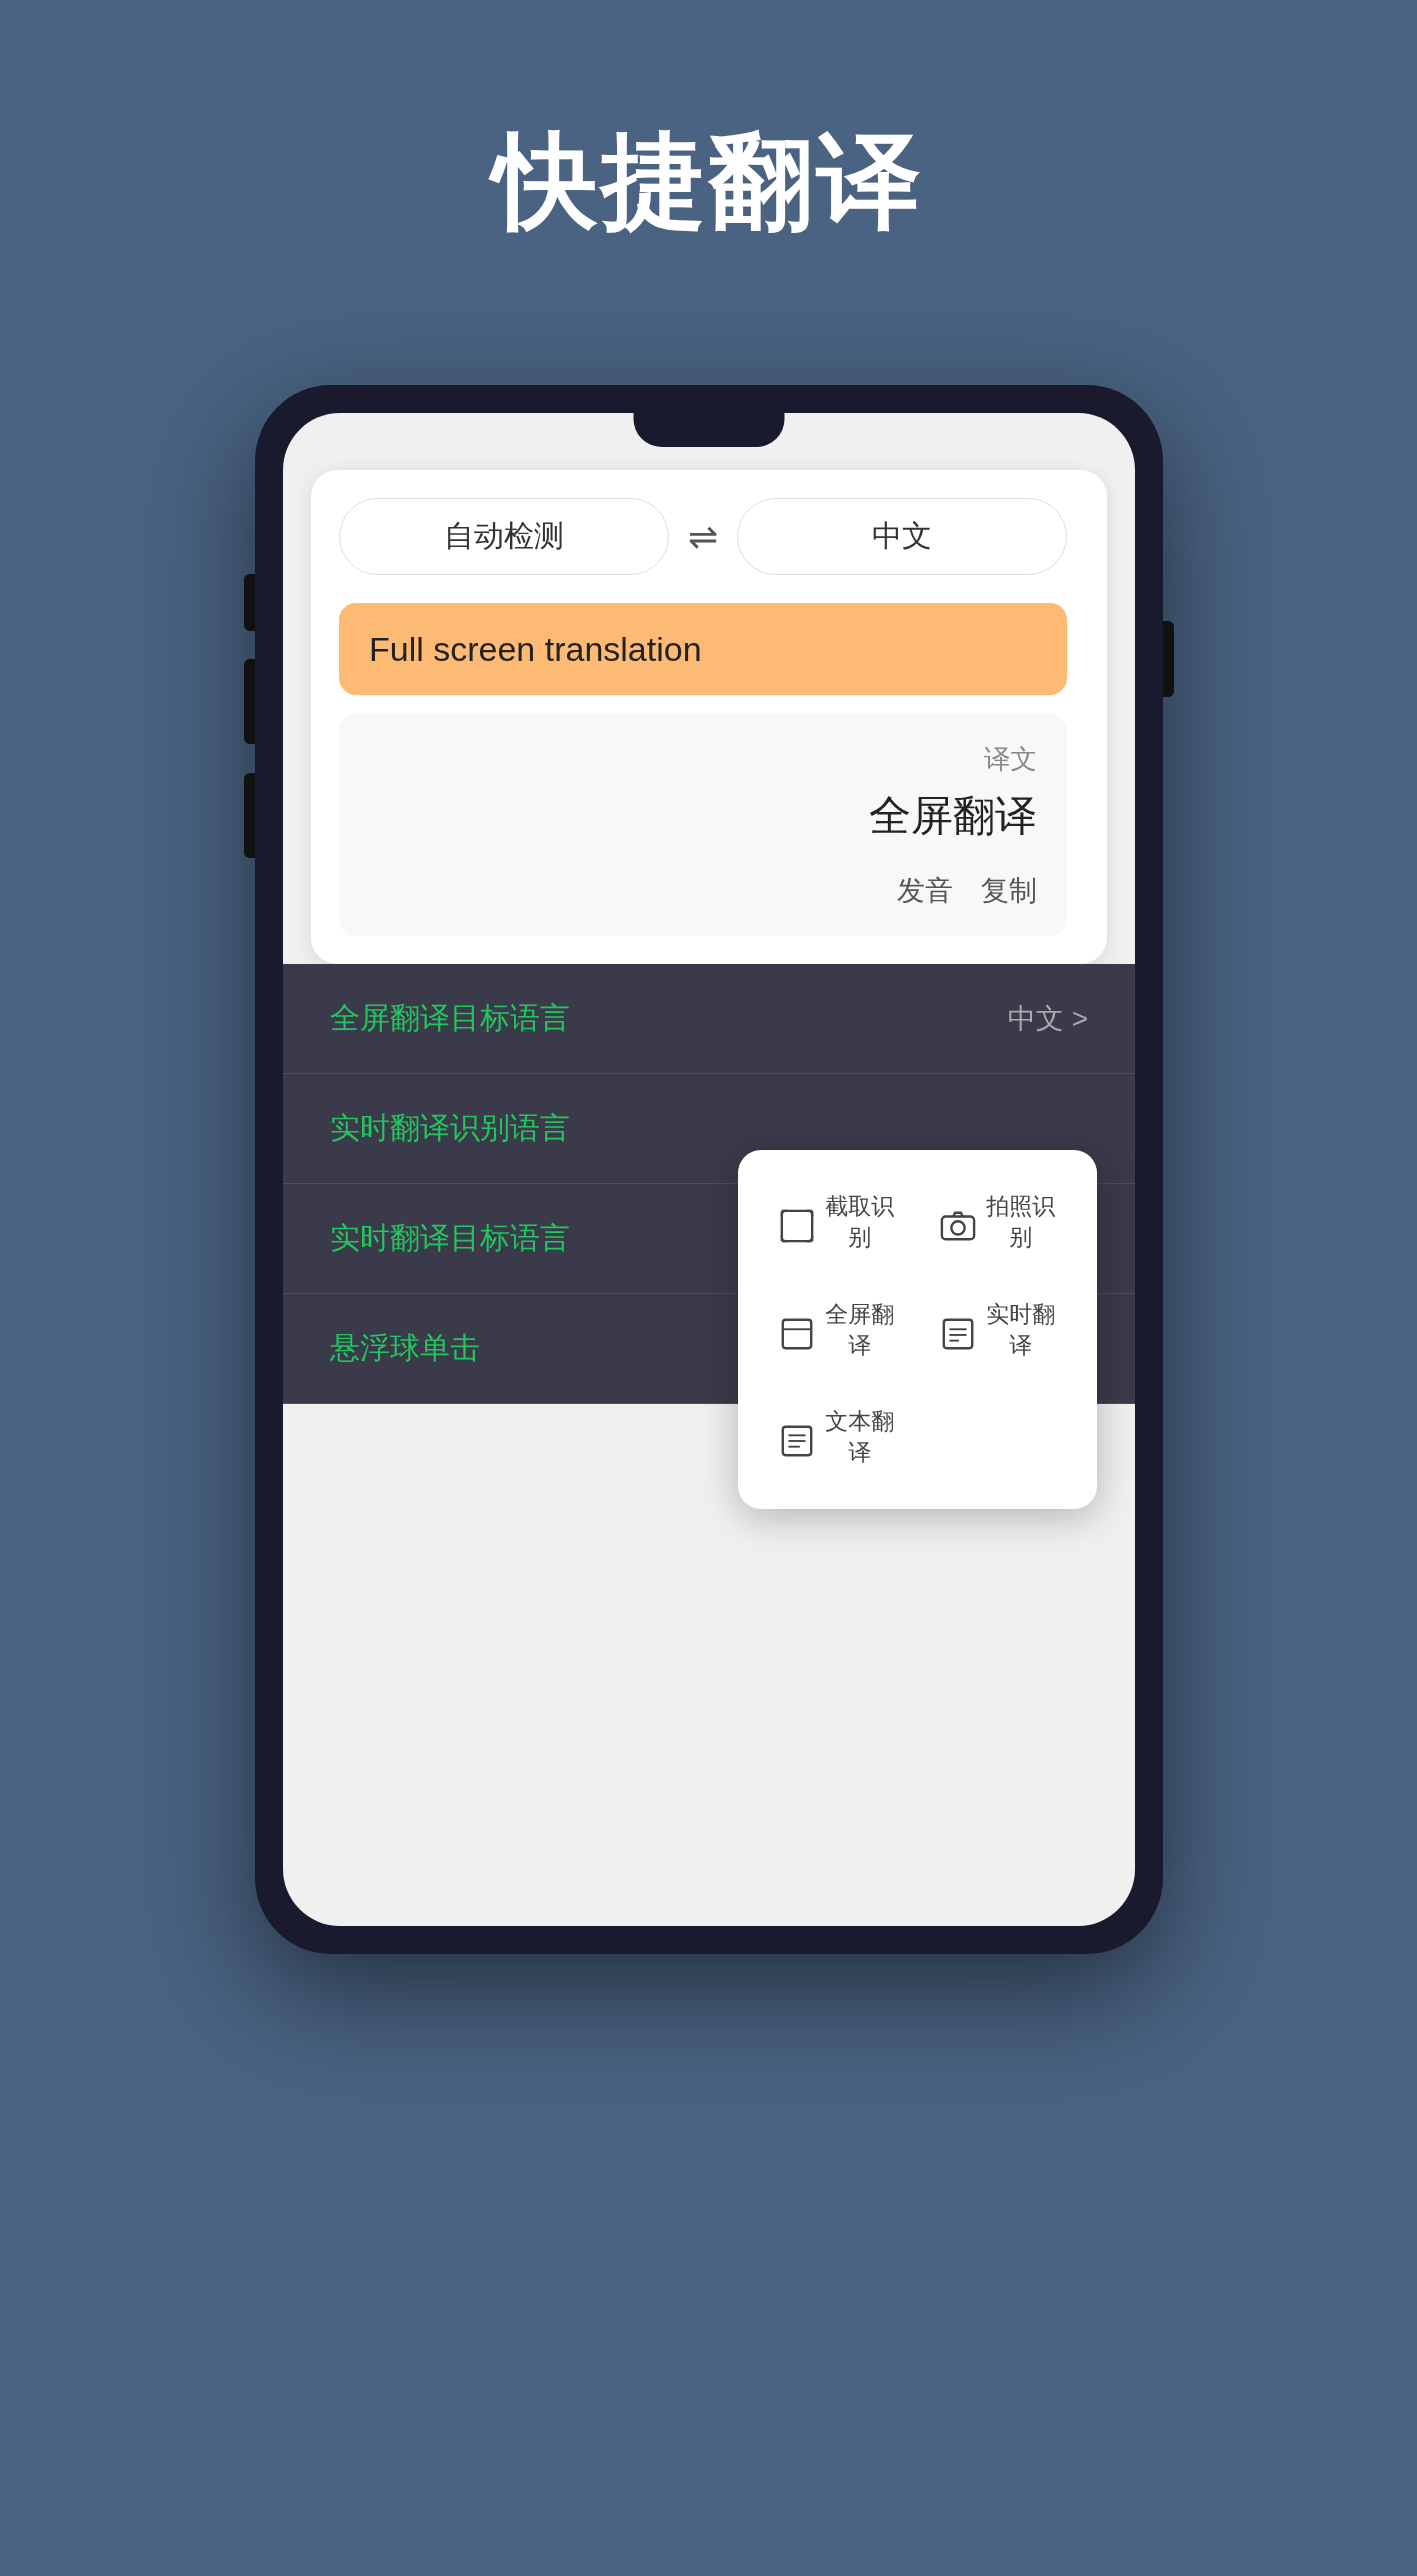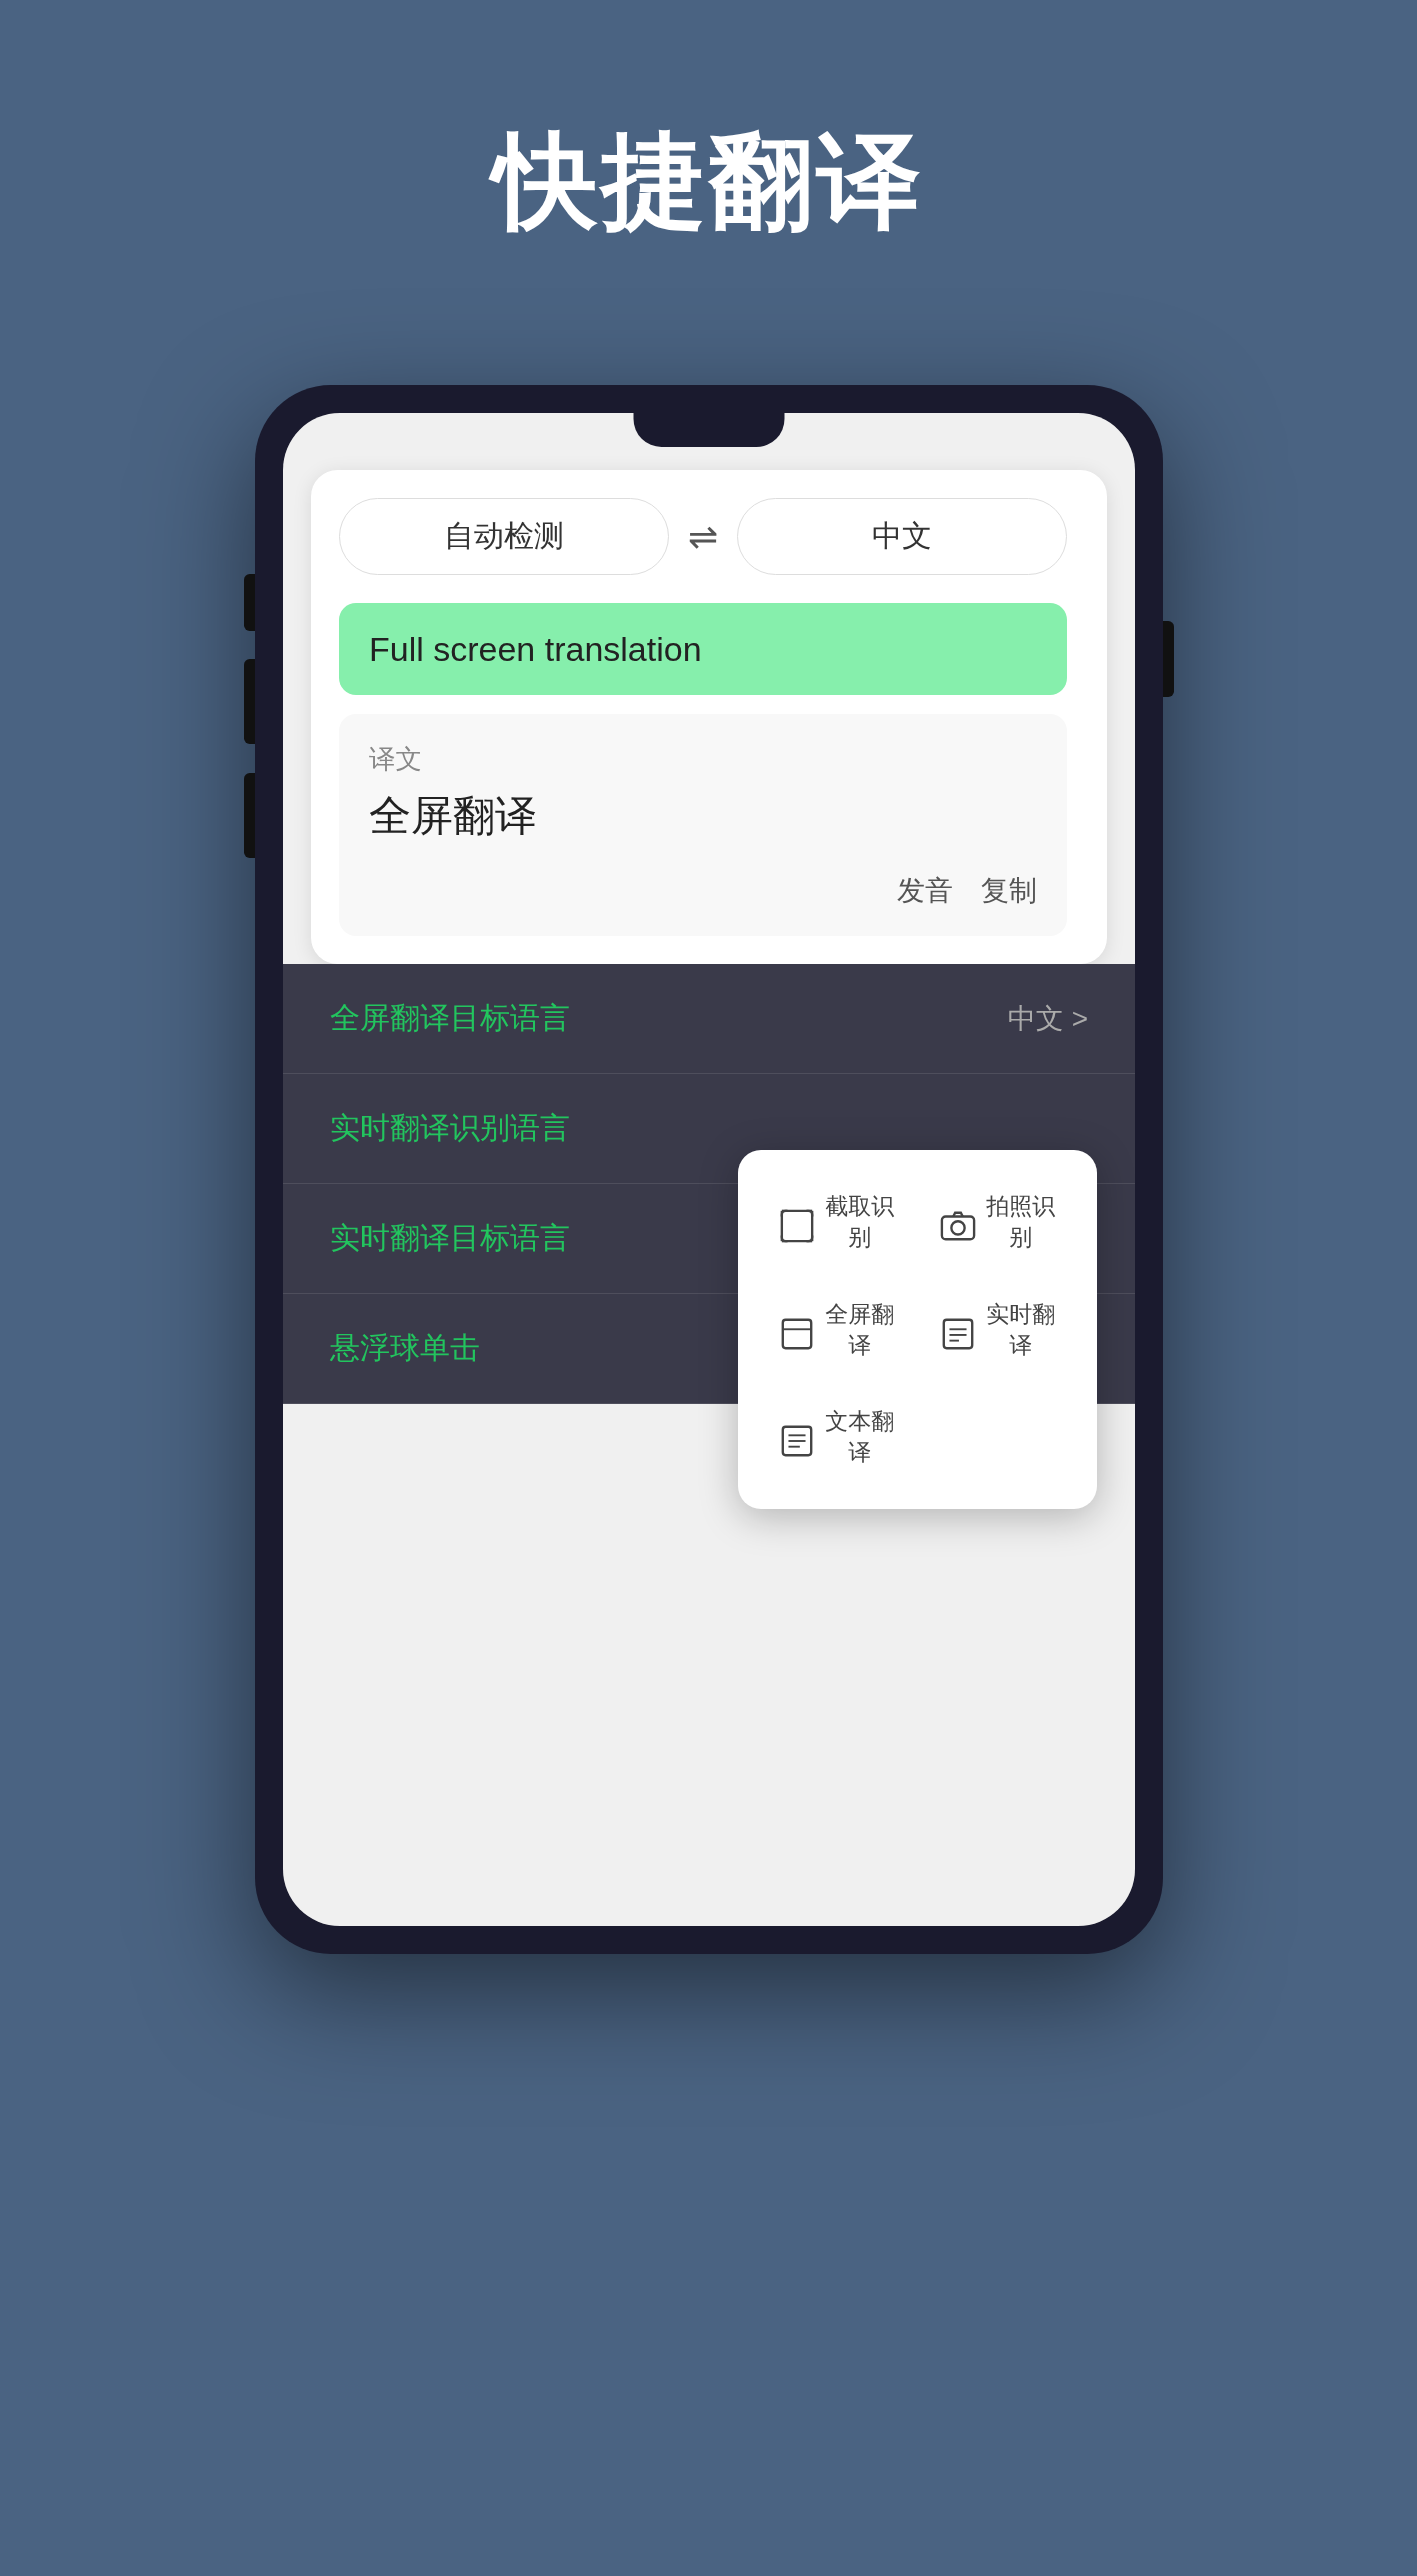--- a/index.html
+++ b/index.html
@@ -132,36 +132,37 @@
     }
 
     .swap-icon {
       font-size: 36px;
       color: #555;
       flex-shrink: 0;
     }
 
     
     .input-box {
-      background: #86efac;
+      background: #fdba74;
       border-radius: 17px;
       padding: 26.5px 30px;
       margin-bottom: 19px;
     }
 
     .input-text {
       font-size: 34px;
       color: #222;
     }
 
     
     .result-box {
       background: #f8f8f8;
       border-radius: 17px;
       padding: 26.5px 30px;
+      text-align: right;
     }
 
     .result-label {
       font-size: 26.5px;
       color: #888;
       margin-bottom: 11.3px;
     }
 
     .result-text {
       font-size: 42px;

